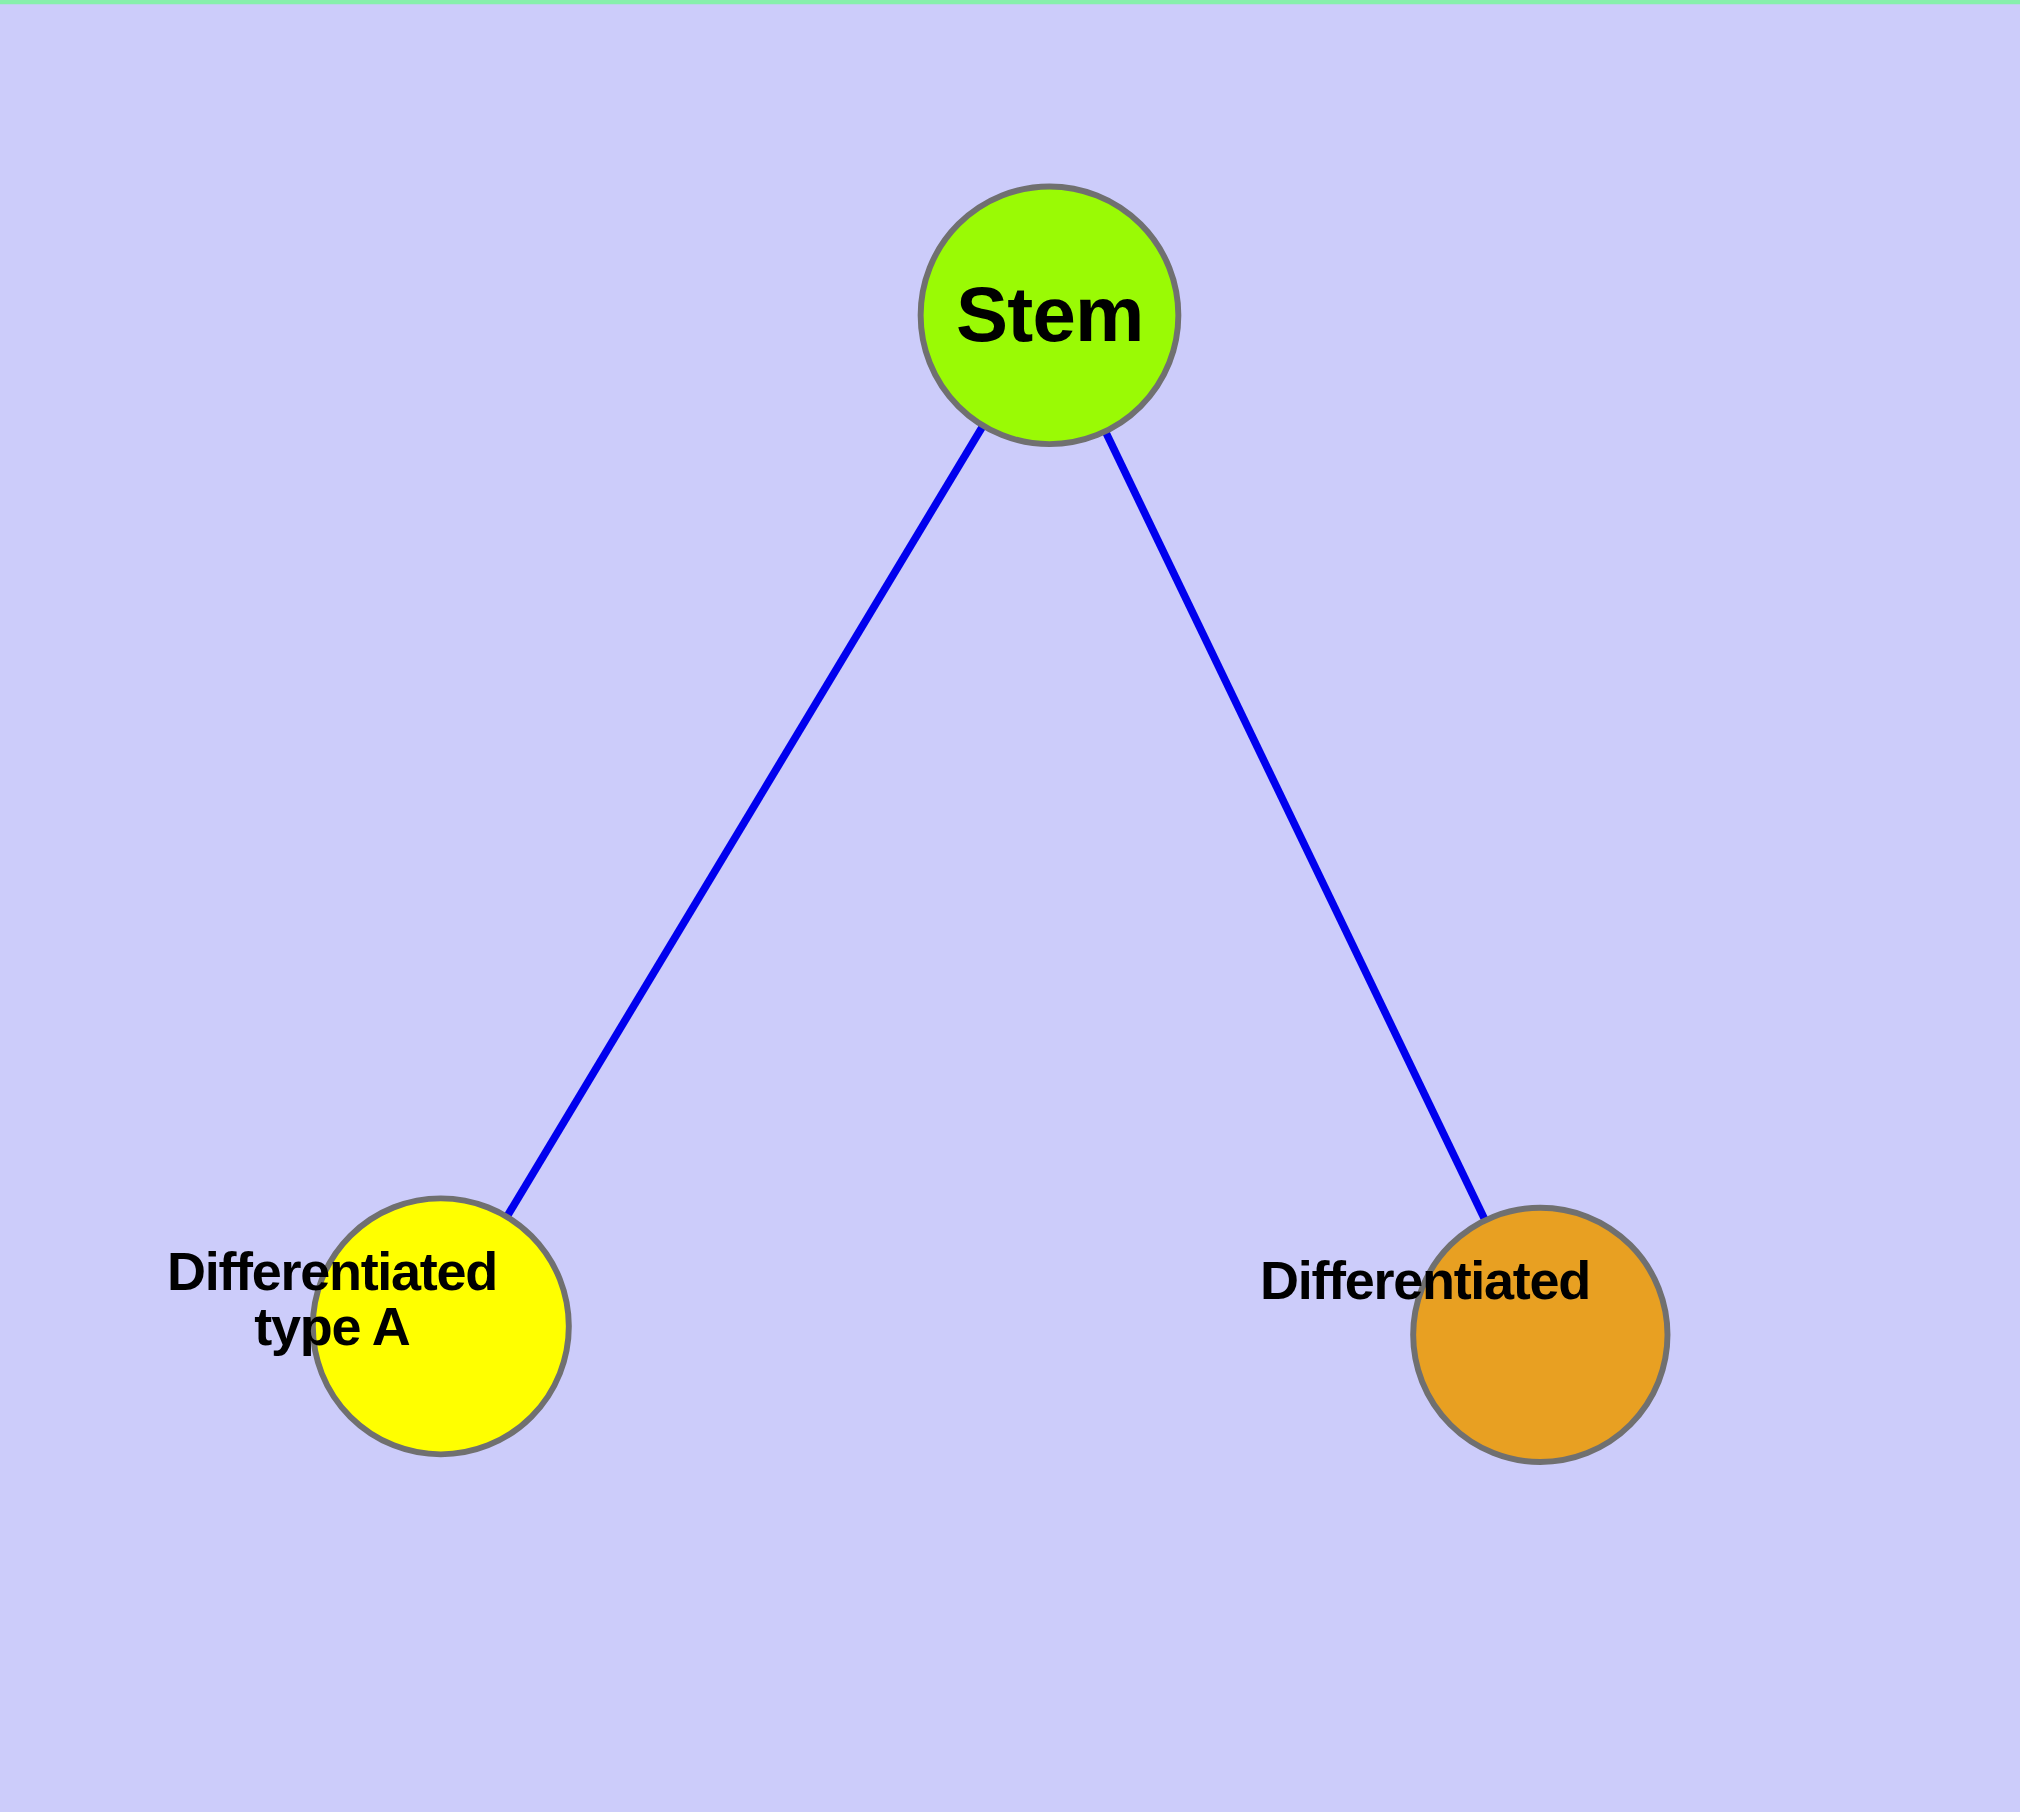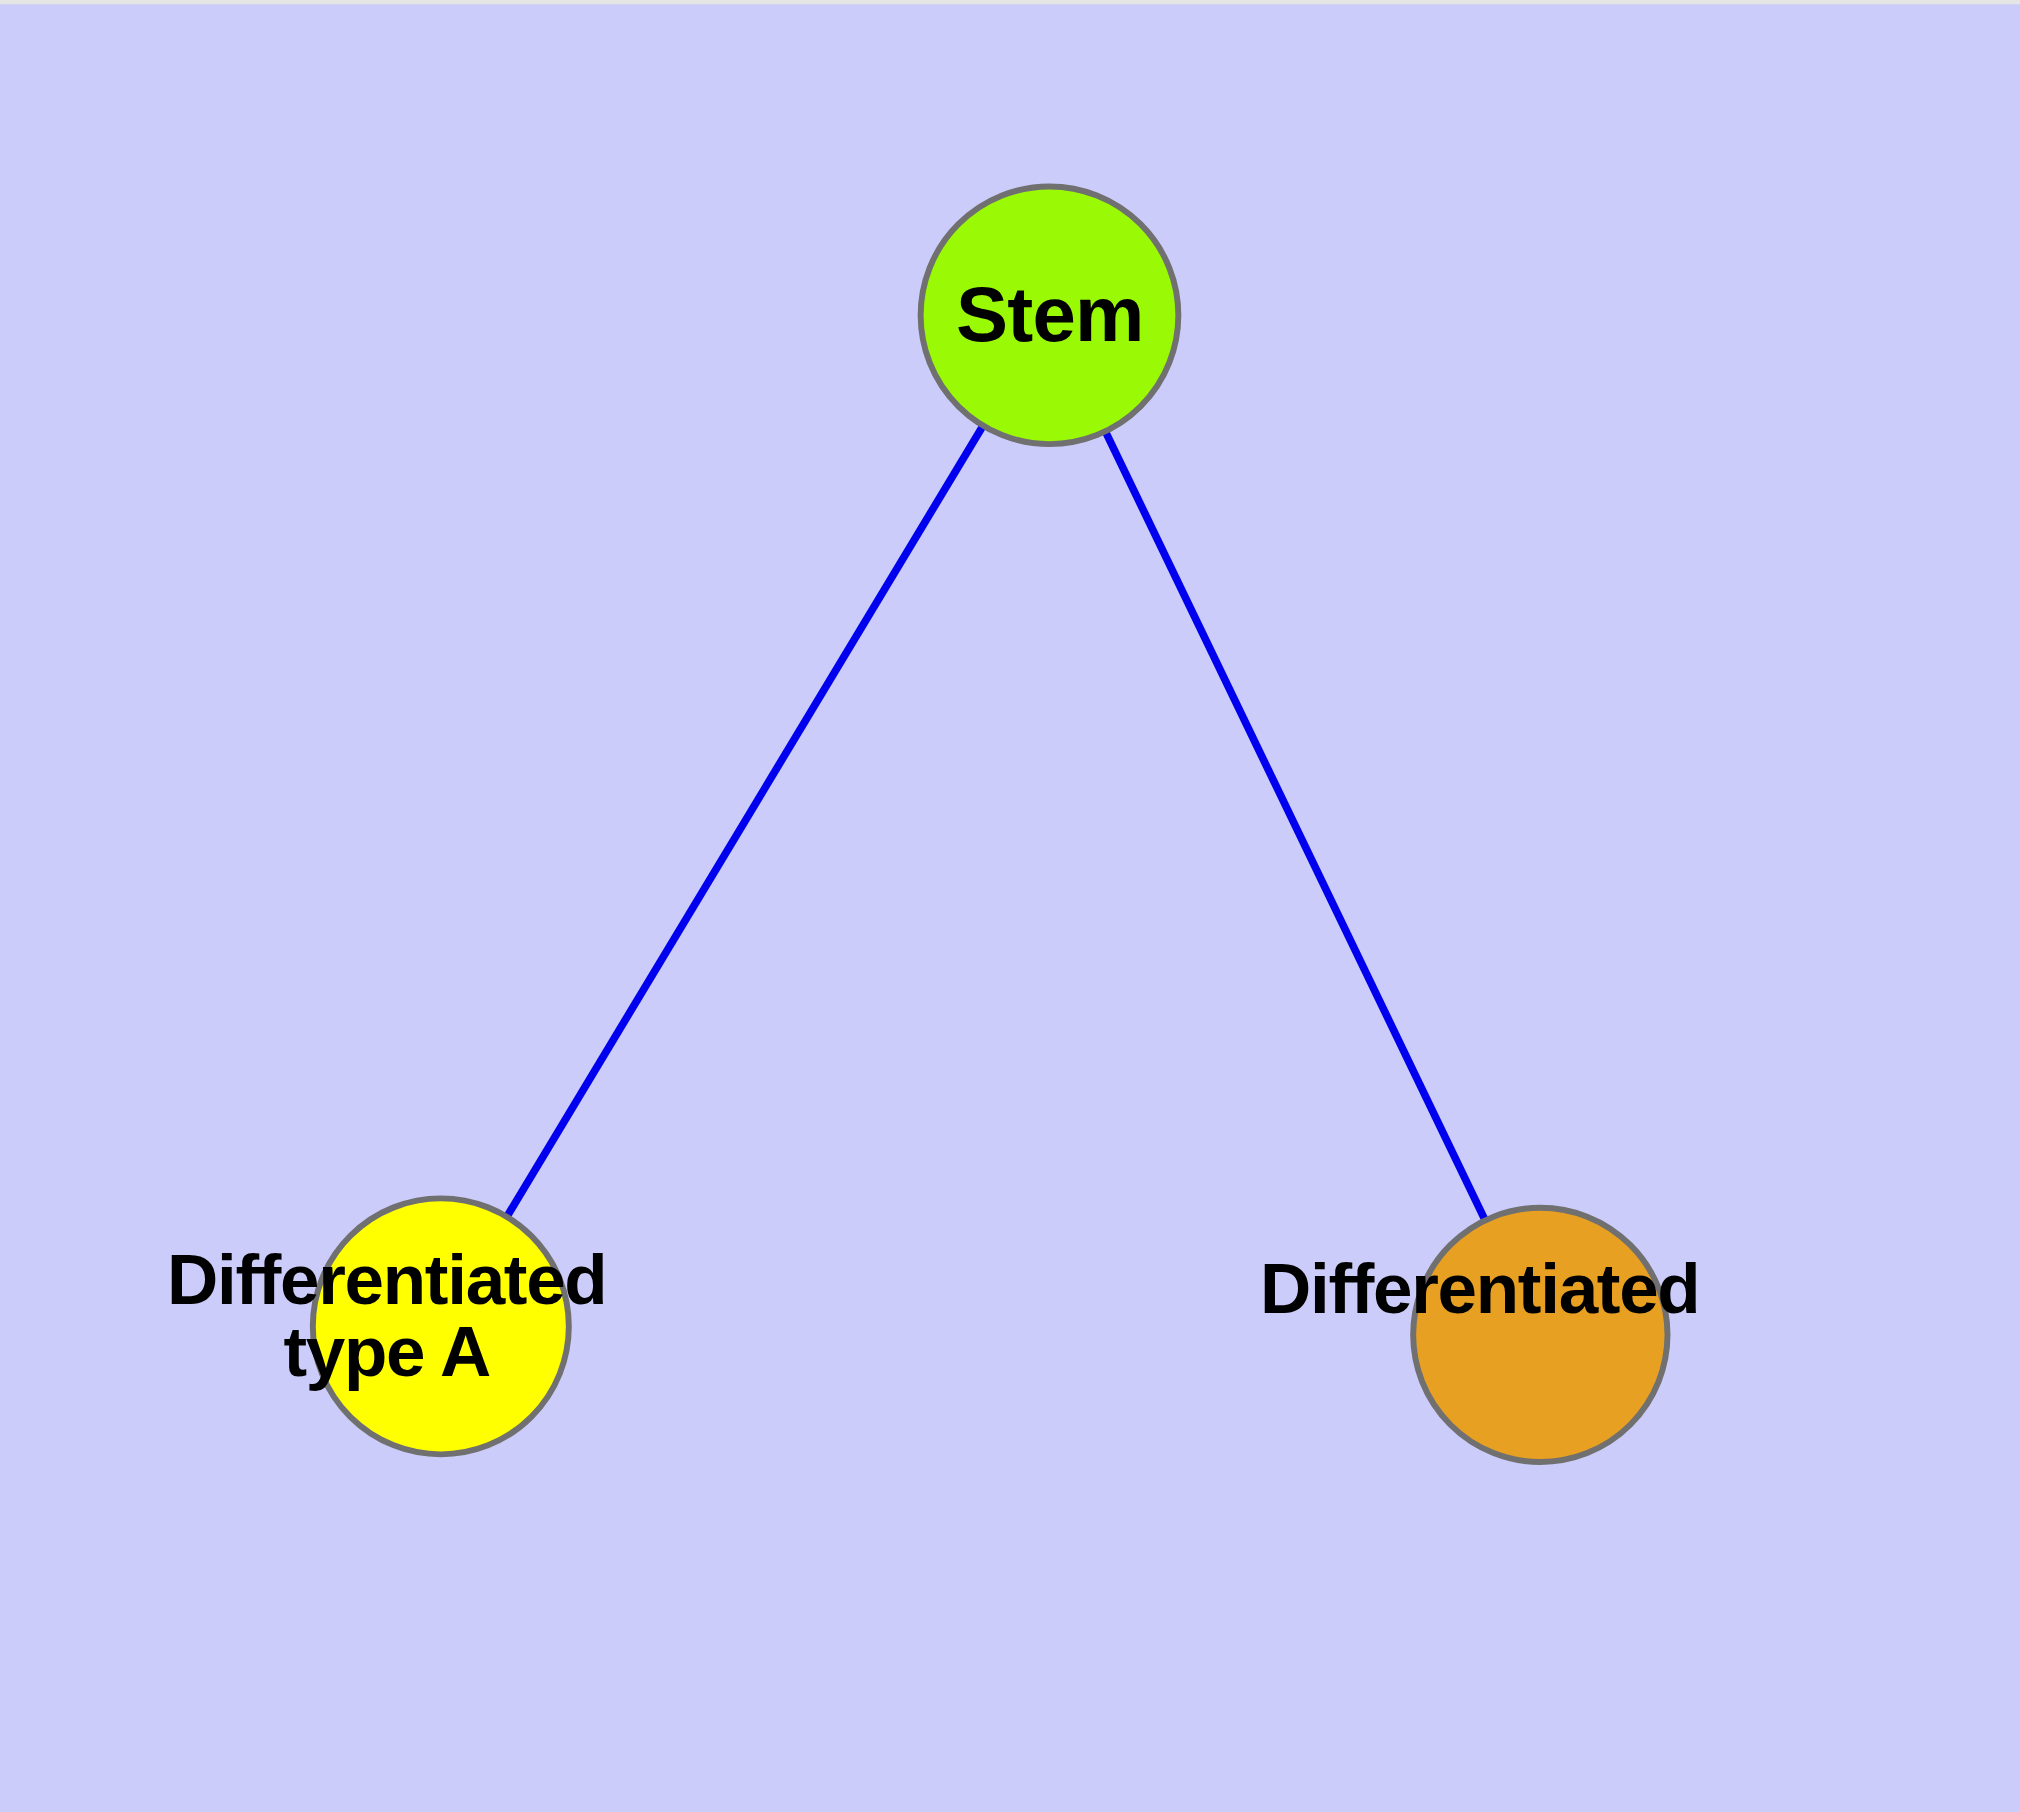--- a/index.html
+++ b/index.html
@@ -37,28 +37,28 @@
     white-space: pre;
     pointer-events: none;
     font-family: "Liberation Sans", sans-serif;
     -webkit-font-smoothing: antialiased;
   }
   .label-stem {
     font-size: 78px;
     letter-spacing: -0.8px;
   }
   .label-leaf {
-    font-size: 71px;
+    font-size: 54px;
     letter-spacing: -1.3px;
   }
 </style>
 </head>
 <body>
 
-<div id="graph-canvas" style="background: #e5e5e5;">
+<div id="graph-canvas" style="background: #86efac;">
 
   <svg id="graph-svg" viewBox="0 0 2384 2138" preserveAspectRatio="none" aria-hidden="true">
     <rect id="bg-rect" x="0" y="5" width="2384" height="2133" fill="#ccccfa"></rect>
     <g id="edge-layer">
         <line x1="1160.6514419632701" y1="500.51926147328516" x2="596.8329009831516" y2="1437.3375336032034" stroke="#0000ee" stroke-width="9" stroke-linecap="butt"></line>
         <line x1="1303.052073600519" y1="507.1600078435654" x2="1752.8152873808212" y2="1441.6421255943487" stroke="#0000ee" stroke-width="9" stroke-linecap="butt"></line>
       </g>
     <g id="node-layer">
         <circle cx="1238" cy="372" r="152" fill="#9afa05" stroke="#707070" stroke-width="7"></circle>
         <circle cx="520" cy="1565" r="151" fill="#ffff00" stroke="#707070" stroke-width="7"></circle>

